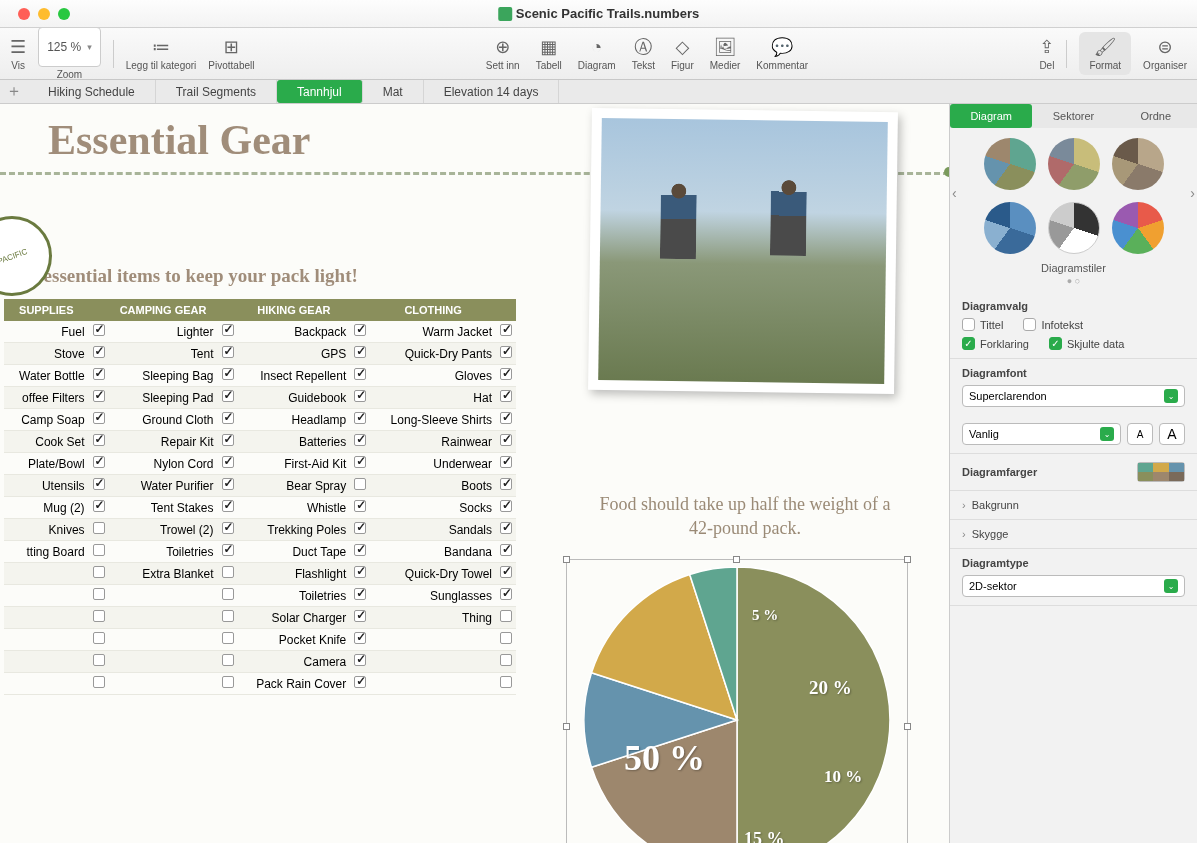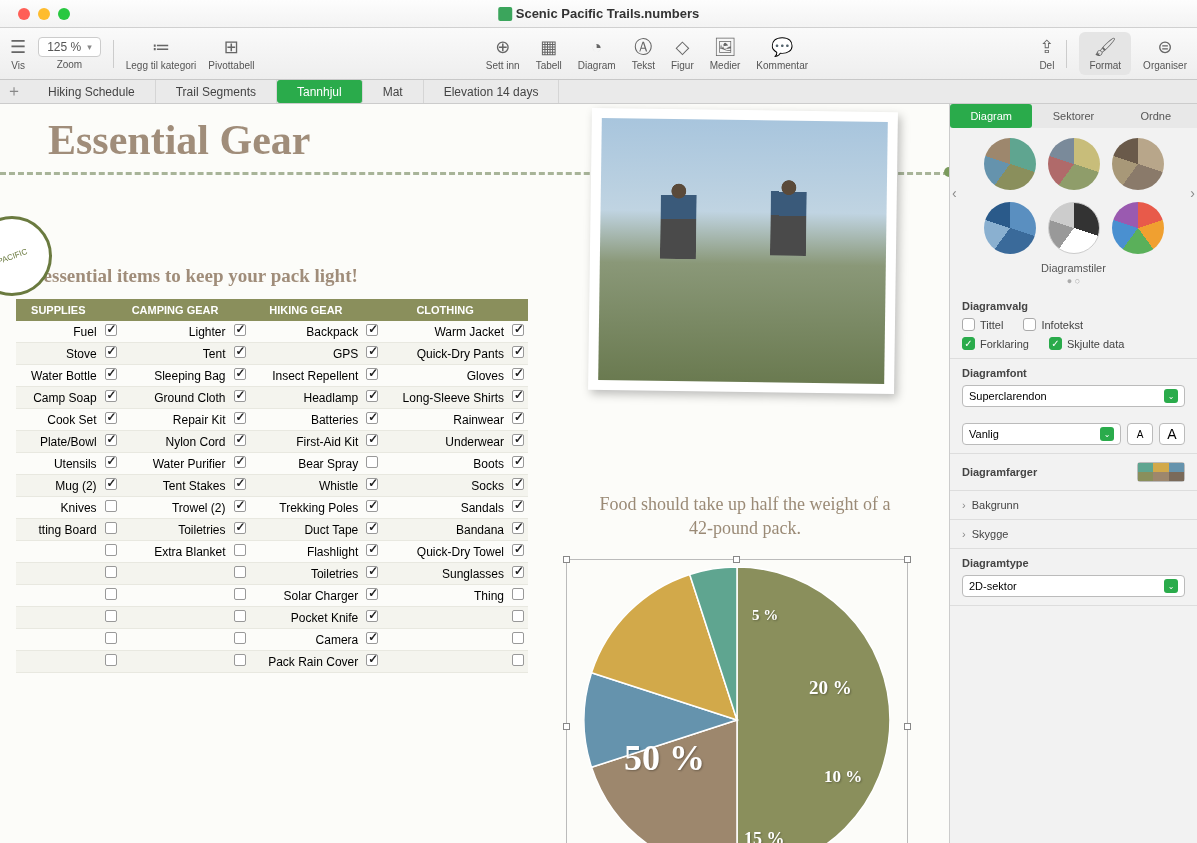--- a/index.html
+++ b/index.html
@@ -12,41 +12,41 @@
 .doc-title { position: absolute; left: 50%; transform: translateX(-50%); font-size: 13px; font-weight: 600; color: #333; display: flex; align-items: center; gap: 4px; }
 .doc-icon { width: 14px; height: 14px; background: #3ba55c; border-radius: 2px; display: inline-block; }
 
 .toolbar { height: 52px; background: linear-gradient(#fafafa, #eeeeee); border-bottom: 1px solid #c8c8c8; display: flex; align-items: center; padding: 0 10px; gap: 12px; }
 .tool-group { display: flex; align-items: flex-end; gap: 16px; }
 .tool-item { display: flex; flex-direction: column; align-items: center; gap: 2px; cursor: pointer; color: #555; }
 .tool-icon { font-size: 18px; color: #666; height: 22px; display: flex; align-items: center; }
 .tool-label { font-size: 10px; color: #555; }
 .tool-sep { width: 1px; height: 28px; background: #ccc; }
 .toolbar-spacer { flex: 1; }
-.zoom-box { border: 1px solid #ccc; border-radius: 4px; padding: 2px 8px; font-size: 12px; background: #fff; display: flex; align-items: center; gap: 6px; }
+.zoom-box { border: 1px solid #ccc; border-radius: 4px; padding: 12px 8px; font-size: 12px; background: #fff; display: flex; align-items: center; gap: 6px; }
 .format-btn { background: #e5e5e5; border-radius: 6px; padding: 4px 10px; }
 
 .sheet-tabs { height: 24px; background: #eaeaea; border-bottom: 1px solid #ccc; display: flex; align-items: stretch; }
 .sheet-tab { padding: 0 20px; font-size: 12px; color: #444; display: flex; align-items: center; border-right: 1px solid #d5d5d5; cursor: pointer; }
 .sheet-tab.active { background: #2aab4b; color: #fff; font-weight: 500; border-radius: 3px; }
 .add-sheet { width: 28px; display: flex; align-items: center; justify-content: center; color: #888; cursor: pointer; }
 
 .main-area { display: flex; height: calc(100% - 104px); }
 .canvas { flex: 1; background: #fcfcf9; position: relative; overflow: hidden; }
 .inspector { width: 248px; background: #f2f2f2; border-left: 1px solid #ccc; display: flex; flex-direction: column; }
 
 .page-title { font-family: Georgia, serif; font-size: 42px; color: #a08d7a; font-weight: 600; padding: 12px 0 8px 48px; }
 .dashed-line { border-bottom: 3px dashed #a8b499; margin: 0 0 0 0; position: relative; }
 .dashed-line::after { content: ''; position: absolute; right: -5px; top: -5px; width: 10px; height: 10px; border-radius: 50%; background: #7a9a5b; }
 .badge-circle { position: absolute; left: -28px; top: 112px; width: 80px; height: 80px; border-radius: 50%; border: 3px solid #6a7a3f; background: #fff; overflow: hidden; display: flex; align-items: center; justify-content: center; }
 .badge-text { font-size: 8px; color: #6a7a3f; transform: rotate(-20deg); }
 
 .subtitle { font-family: Georgia, serif; font-size: 19px; color: #a08d7a; font-weight: 600; padding: 90px 0 12px 4px; }
 
-.gear-table { border-collapse: collapse; font-size: 12px; width: 512px; margin-left: 16px; }
+.gear-table { border-collapse: collapse; font-size: 12px; width: 512px; margin-left: 4px; }
 .gear-table th { background: #8a8f5c; color: #fff; padding: 5px 4px; font-size: 11px; text-align: center; font-weight: 600; }
 .gear-table td { padding: 3px 4px; border-bottom: 1px solid #e8e8e0; text-align: right; }
 .gear-table tr:nth-child(even) td { background: #f4f4ee; }
 .chk { width: 20px; text-align: center !important; }
 .chk-box { display: inline-block; width: 12px; height: 12px; border: 1px solid #999; border-radius: 2px; background: #fff; position: relative; }
 .chk-box.on::after { content: '✓'; position: absolute; top: -3px; left: 1px; font-size: 12px; color: #222; font-weight: bold; }
 
 .photo-frame { position: absolute; top: 6px; left: 590px; width: 306px; height: 282px; background: #fff; padding: 10px; box-shadow: 3px 4px 10px rgba(0,0,0,0.25); transform: rotate(0.8deg); }
 .photo-img { width: 100%; height: 100%; background: linear-gradient(180deg, #a8c5dd 0%, #c0d4e2 35%, #8a9878 55%, #6a7a50 100%); position: relative; overflow: hidden; }
 .hiker { position: absolute; width: 36px; height: 80px; }
@@ -230,20 +230,30 @@
             <td>Water Bottle</td>
             <td class="chk"><span class="chk-box on"></span></td>
             <td>Sleeping Bag</td>
             <td class="chk"><span class="chk-box on"></span></td>
             <td>Insect Repellent</td>
             <td class="chk"><span class="chk-box on"></span></td>
             <td>Gloves</td>
             <td class="chk"><span class="chk-box on"></span></td>
           </tr>
           <tr>
+            <td>offee Filters</td>
+            <td class="chk"><span class="chk-box on"></span></td>
+            <td>Sleeping Pad</td>
+            <td class="chk"><span class="chk-box on"></span></td>
+            <td>Guidebook</td>
+            <td class="chk"><span class="chk-box on"></span></td>
+            <td>Hat</td>
+            <td class="chk"><span class="chk-box on"></span></td>
+          </tr>
+          <tr>
             <td>Camp Soap</td>
             <td class="chk"><span class="chk-box on"></span></td>
             <td>Ground Cloth</td>
             <td class="chk"><span class="chk-box on"></span></td>
             <td>Headlamp</td>
             <td class="chk"><span class="chk-box on"></span></td>
             <td>Long-Sleeve Shirts</td>
             <td class="chk"><span class="chk-box on"></span></td>
           </tr>
           <tr>

